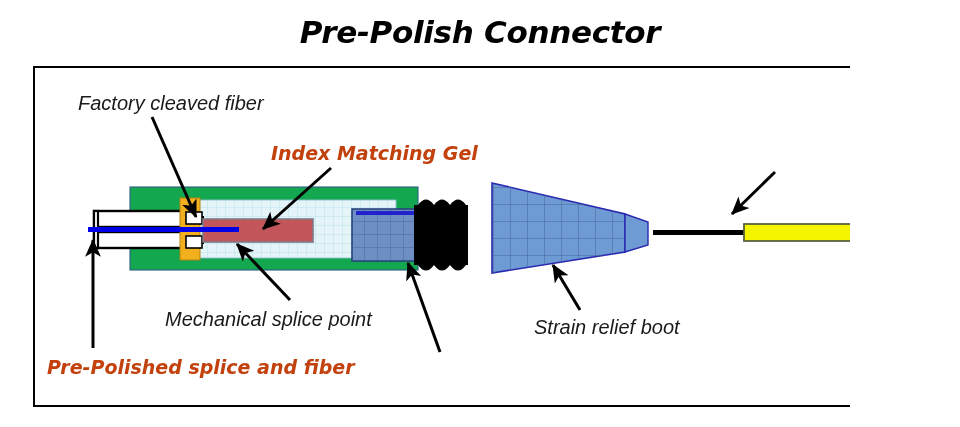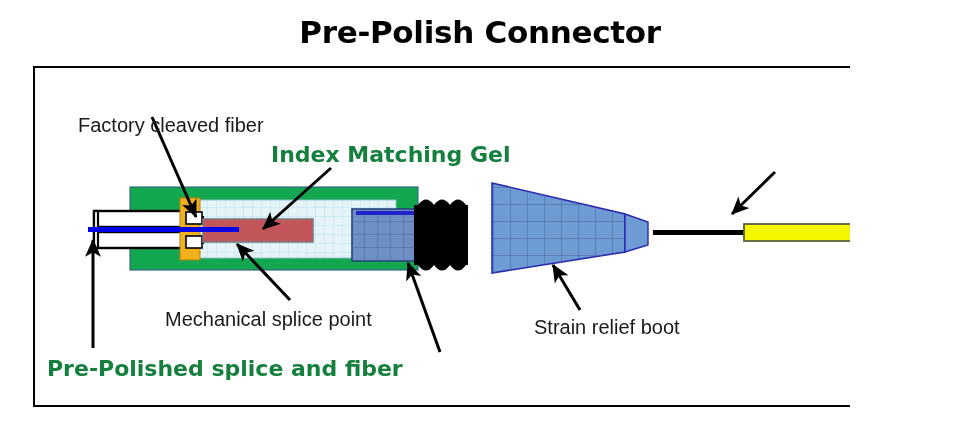--- a/index.html
+++ b/index.html
@@ -7,20 +7,21 @@
     padding: 0;
     background: #ffffff;
   }
   #page {
     position: relative;
     width: 850px;
     height: 427px;
     background: #ffffff;
     font-family: "Liberation Sans", sans-serif;
     overflow: hidden;
+    font-style: italic;
   }
   #diagram-title {
     position: absolute;
     left: 0;
     top: 14px;
     width: 960px;
     text-align: center;
     font-size: 31px;
     font-weight: bold;
     color: #000000;
@@ -41,22 +42,22 @@
     position: absolute;
     white-space: nowrap;
     line-height: 1;
   }
   .lbl-black {
     color: #1a1a1a;
     font-size: 20px;
     font-family: "Liberation Sans", sans-serif;
   }
   .lbl-red {
-    color: #15803d;
-    font-size: 22px;
+    color: #c2410c;
+    font-size: 19px;
     font-weight: bold;
     font-family: "DejaVu Sans", sans-serif;
   }
   #svg-layer {
     position: absolute;
     left: 0;
     top: 0;
     width: 960px;
     height: 427px;
   }
@@ -150,21 +151,21 @@
       <line x1="331" y1="168" x2="263" y2="229"></line>
       <line x1="775" y1="172" x2="732" y2="214"></line>
       <line x1="290" y1="300" x2="237" y2="244"></line>
       <line x1="580" y1="310" x2="553" y2="265"></line>
       <line x1="440" y1="352" x2="408" y2="263"></line>
       <line x1="93" y1="348" x2="93" y2="240"></line>
     </g>
 
   </svg>
 
-  <div class="lbl lbl-black" style="left:78px; top:93px;margin-top:22px;">Factory cleaved fiber</div>
+  <div class="lbl lbl-black" style="left:78px; top:93px;">Factory cleaved fiber</div>
 
   <div class="lbl lbl-red" style="left:271px; top:144px;">Index Matching Gel</div>
 
 
   <div class="lbl lbl-black" style="left:165px; top:309px;">Mechanical splice point</div>
 
   <div class="lbl lbl-black" style="left:509px; top:317px;margin-left:25px;">Strain relief boot</div>
 
   <div class="lbl lbl-red" style="left:47px; top:358px;">Pre-Polished splice and fiber</div>
 

